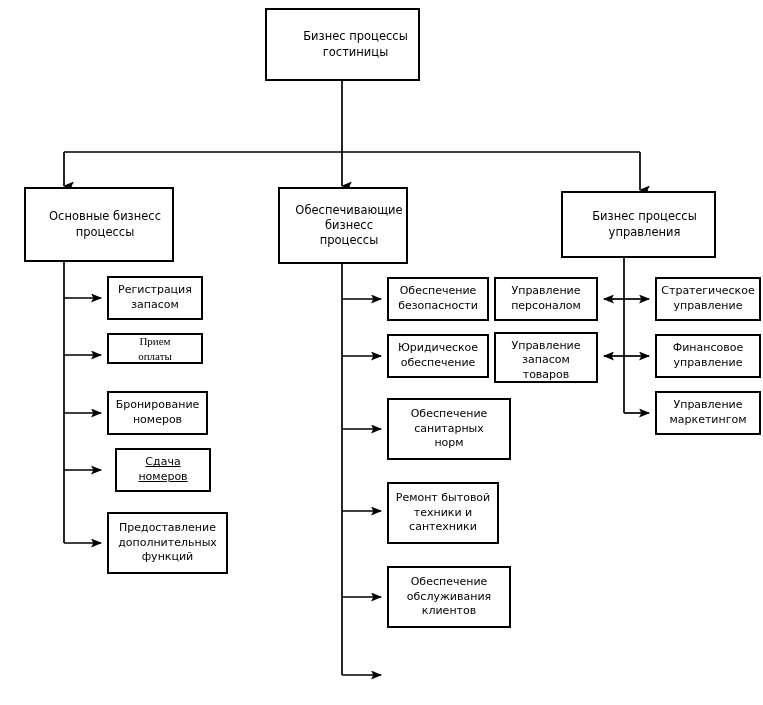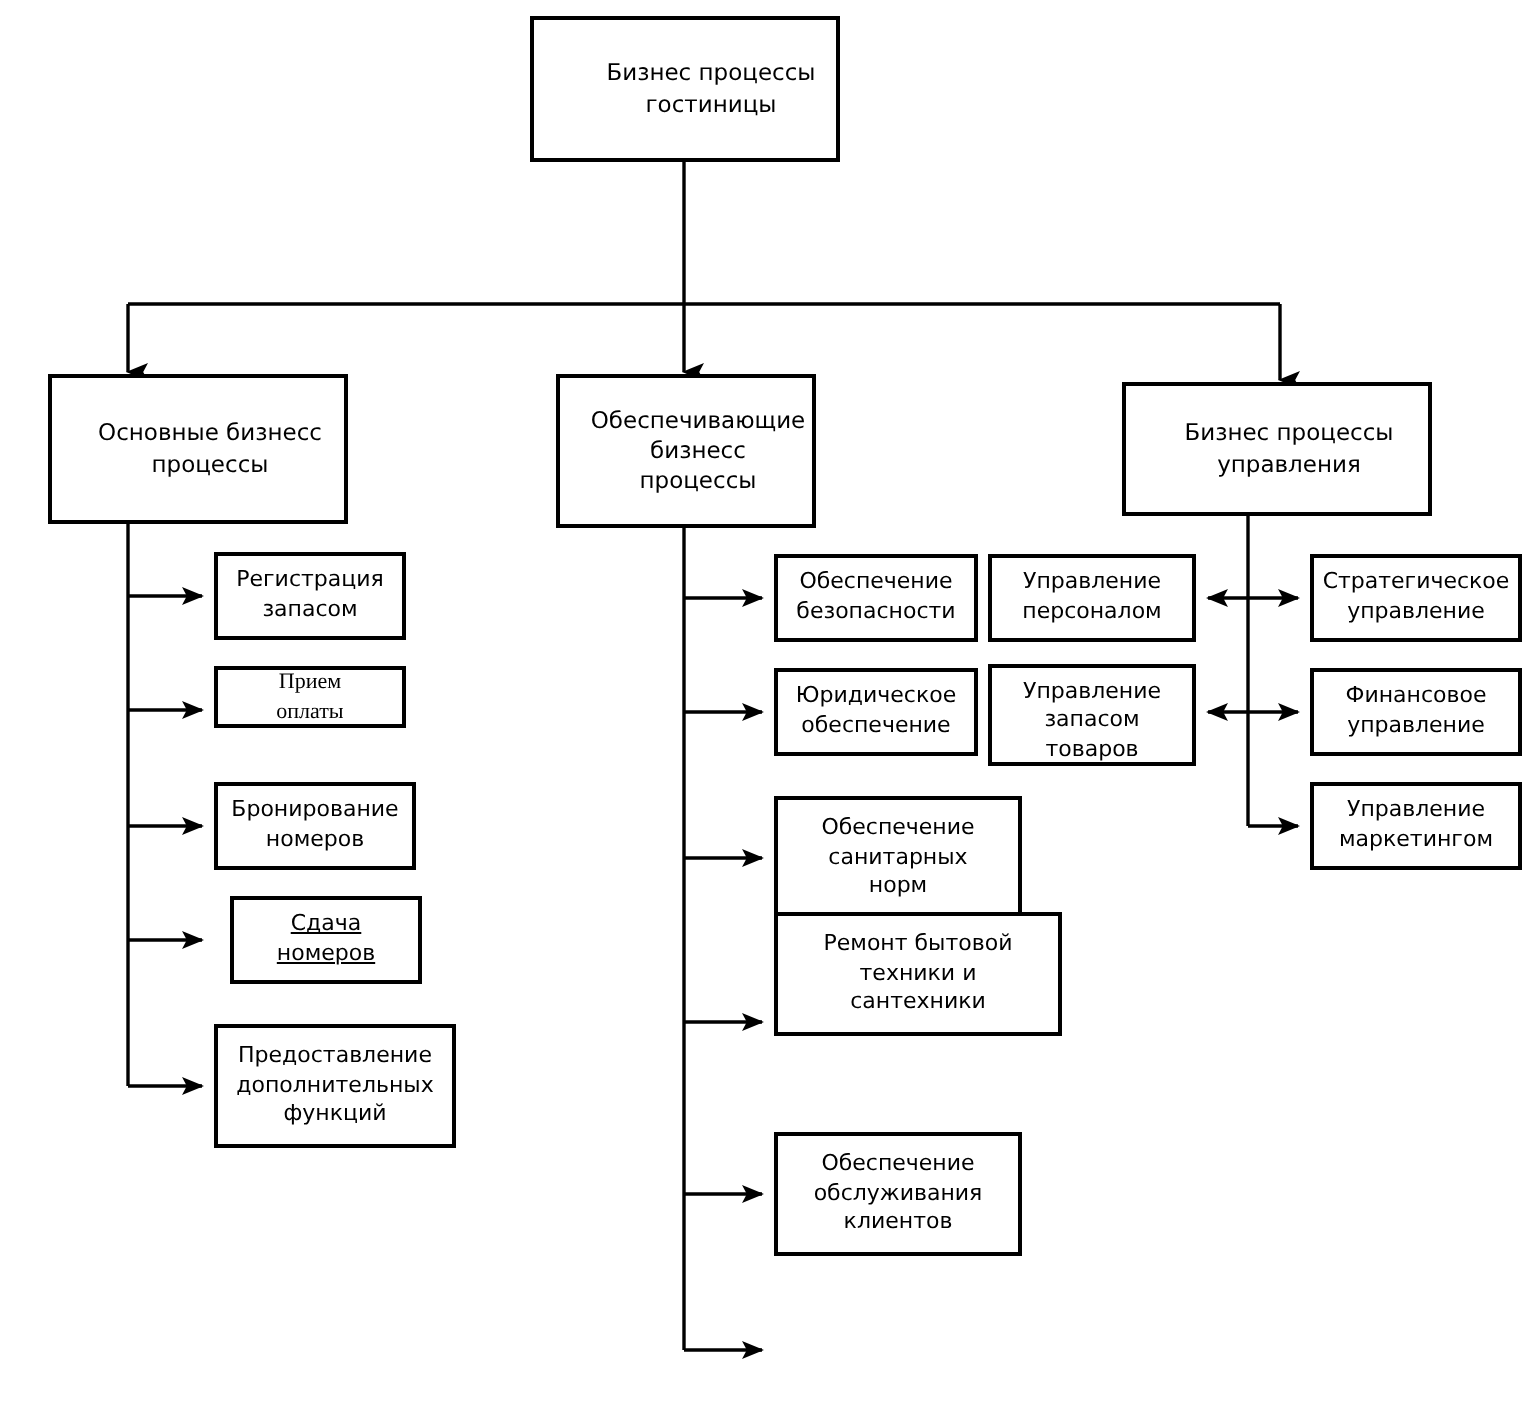--- a/index.html
+++ b/index.html
@@ -165,21 +165,21 @@
   </div>
   <div class="node leaf" style="left:387px; top:334px; width:102px; height:44px;justify-content:center;">
     <span class="label">Юридическое
 обеспечение</span>
   </div>
   <div class="node leaf" style="left:387px; top:398px; width:124px; height:62px;">
     <span class="label">Обеспечение
 санитарных
 норм</span>
   </div>
-  <div class="node leaf" style="left:387px; top:456px; width:144px; height:62px;">
+  <div class="node leaf" style="left:387px; top:482px; width:112px; height:62px;">
     <span class="label">Ремонт бытовой
 техники и
 сантехники</span>
   </div>
   <div class="node leaf" style="left:387px; top:566px; width:124px; height:62px;">
     <span class="label">Обеспечение
 обслуживания
 клиентов</span>
   </div>
 

